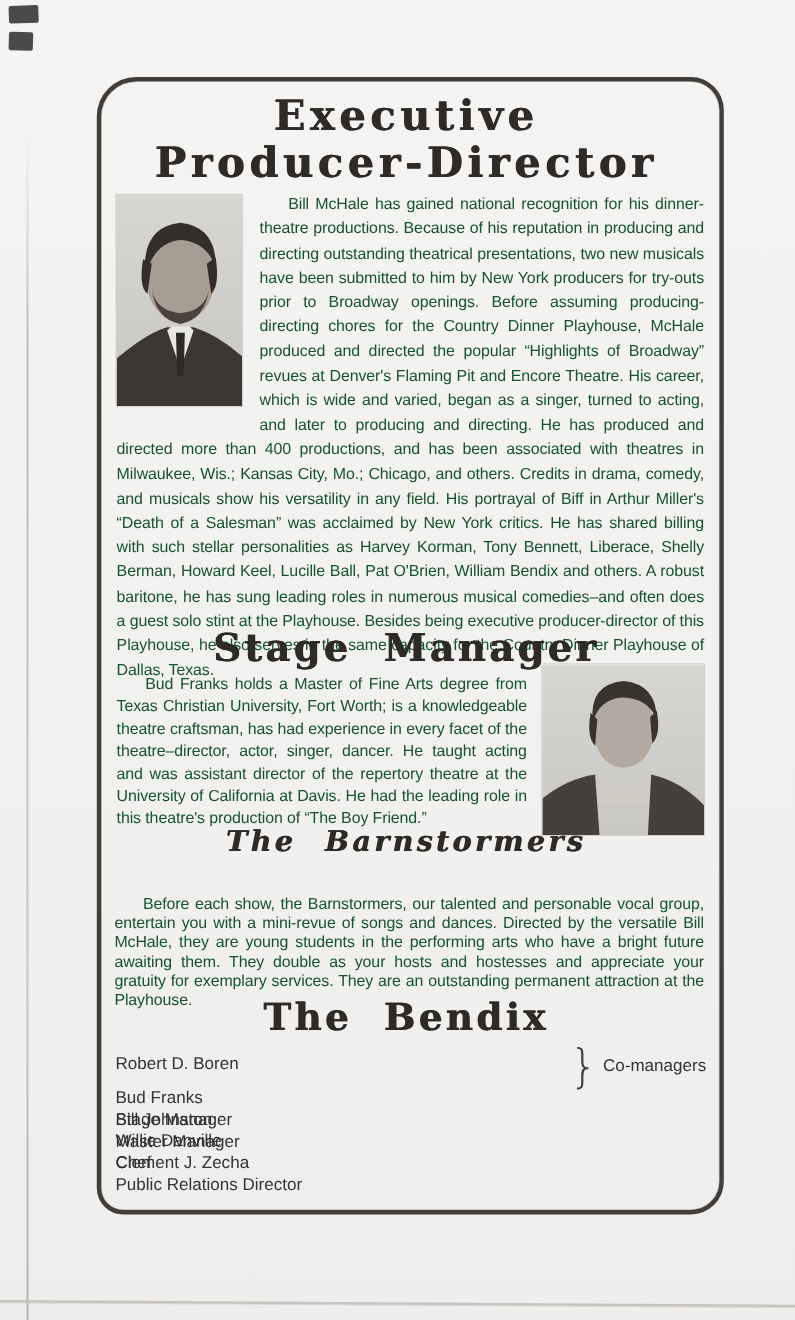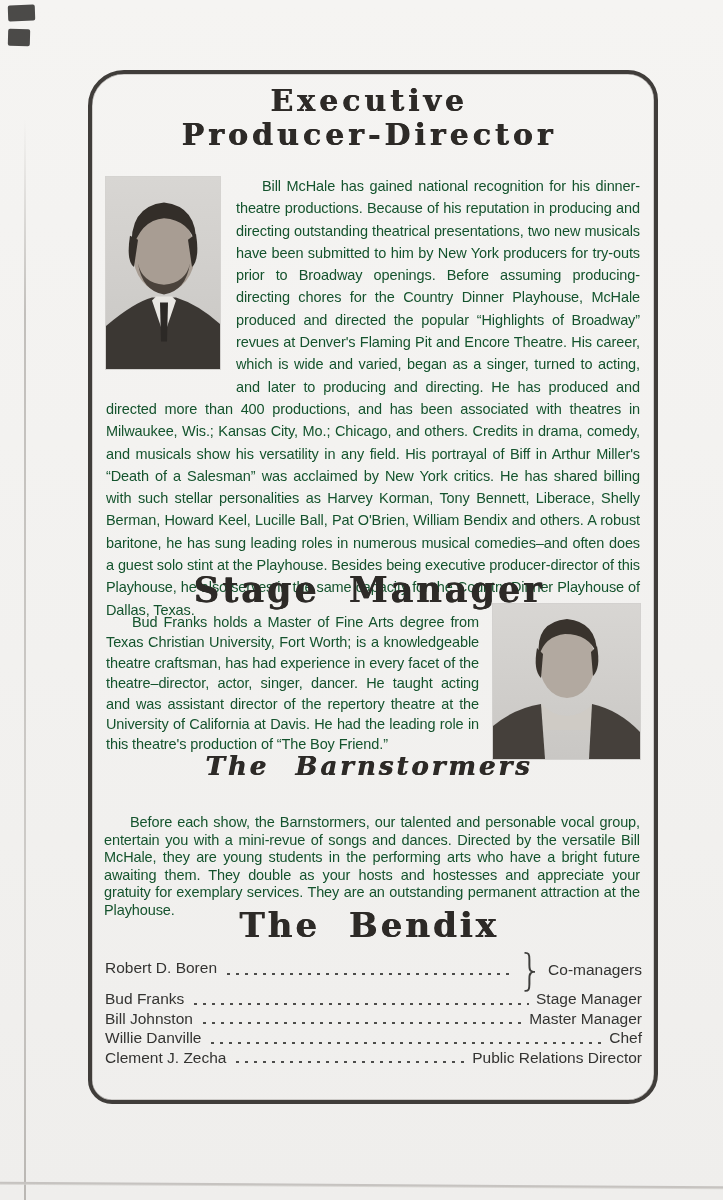--- a/index.html
+++ b/index.html
@@ -31,21 +31,21 @@
     box-shadow: inset 0 0 0 0.5px rgba(64,61,58,.4);
   }
   
   .display-heading {
     position:absolute; left:90px; width:558px; text-align:center;
     font-family:"DejaVu Serif", serif; font-weight:bold;
     color:#2d2a27; letter-spacing:3px; word-spacing:14px;
     text-shadow: .6px 0 0 #2d2a27;
     line-height:1.12; margin:0;
   }
-  #main-title { top:84px; font-size:30px; letter-spacing:4px; }
+  #main-title { top:84px; font-size:38px; letter-spacing:4px; }
   #stage-manager-heading { top:570px; font-size:35px; }
   #barnstormers-heading  { top:752px; font-size:26px;font-style:italic; }
   #staff-heading         { top:906px; font-size:34px; }
 
   .bio-text {
     position:absolute; left:106px; width:534px;
     font-size:14.5px; line-height:22.3px; text-align:justify;
     color:#14532d; letter-spacing:-0.1px;
   }
   .bio-text p { margin:0; text-indent:26px; }
@@ -60,21 +60,21 @@
   }
   .photo svg { position:absolute; inset:0; width:100%; height:100%; }
   #mchale-photo { float:left; width:114px; height:192px; margin:2px 16px 8px 0; }
   #franks-photo { float:right; width:147px; height:155px; margin:-8px 0 6px 14px; }
 
   
   #staff-list {
     position:absolute; left:105px; top:949px; width:537px;
     font-size:15.5px; color:#333331;
   }
-  .staff-row { display:flex; align-items:baseline; height:19.5px; }
+  .staff-row { display:flex; align-items:baseline; height:19.5px;flex-direction:column; }
   .staff-name { white-space:nowrap; }
   .staff-role { white-space:nowrap; }
   .leader {
     flex:1; height:8px; margin:0 7px; align-self:flex-end; margin-bottom:2px;
     background-image: radial-gradient(circle, #4c4c4a 1.4px, rgba(0,0,0,0) 1.5px);
     background-size: 9px 8px; background-repeat: repeat-x; background-position: left bottom;
   }
   #co-manager-group { display:flex; align-items:center; height:41px; }
   #co-manager-names { flex:1; display:flex; flex-direction:column; }
   #co-manager-names .staff-row { height:20.5px; }

